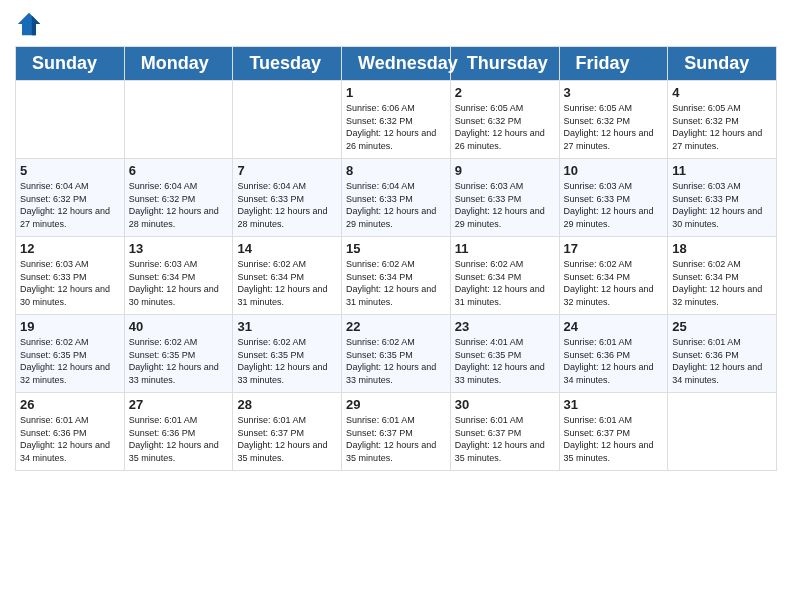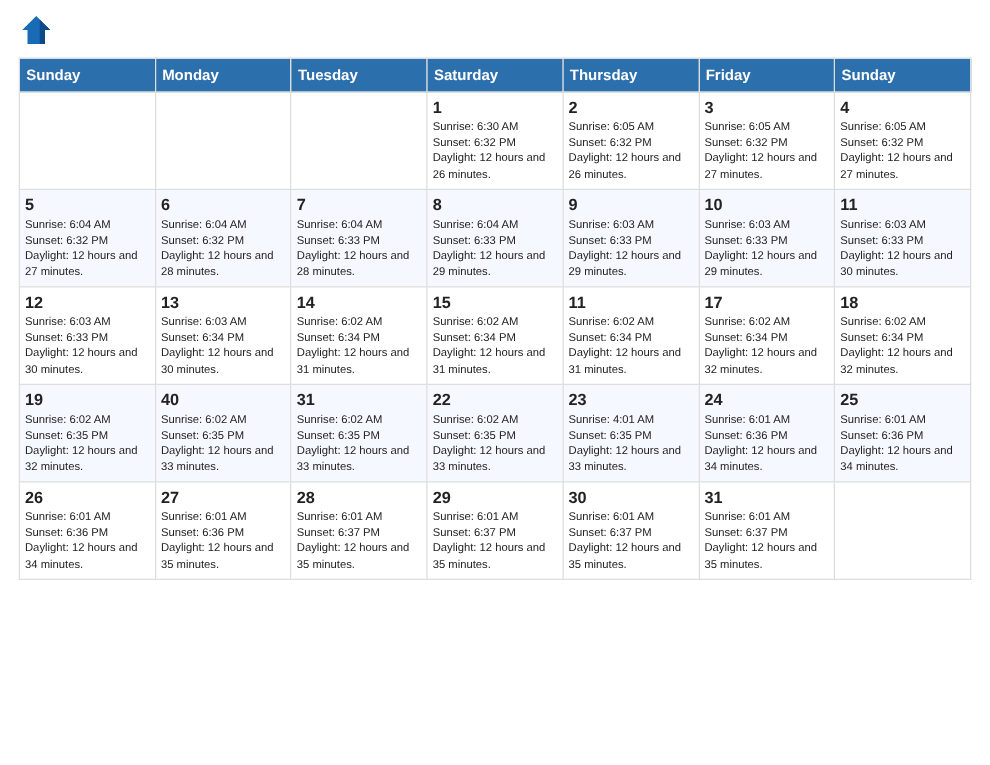--- a/index.html
+++ b/index.html
@@ -53,22 +53,22 @@
     table {
       width: 100%;
       border-collapse: collapse;
       table-layout: fixed;
     }
     thead tr {
       background-color: #2c6fad;
       color: white;
     }
     thead th {
-      padding: 6px 5px;
-      font-size: 12px;
+      padding: 6px 16px;
+      font-size: 18px;
       font-weight: bold;
       text-align: left;
       border: 1px solid #ddd;
     }
     tbody tr {
       border-bottom: 1px solid #ccc;
     }
     tbody td {
       vertical-align: top;
       padding: 4px;
@@ -117,34 +117,34 @@
       <div class="subtitle"></div>
     </div>
   </div>
 
   <table>
     <thead>
       <tr>
       <th>Sunday</th>
           <th>Monday</th>
           <th>Tuesday</th>
-          <th>Saturday</th>
+          <th>Wednesday</th>
           <th>Thursday</th>
           <th>Friday</th>
           <th>Sunday</th>
         </tr>
     </thead>
     <tbody id="calendar-body">
     <tr>
           <td></td>
           <td></td>
           <td></td>
           <td>
             <span class="day-num">1</span>
-            <div class="day-info">Sunrise: 6:30 AM
+            <div class="day-info">Sunrise: 6:06 AM
 Sunset: 6:32 PM
 Daylight: 12 hours
 and 26 minutes.</div>
           </td>
           <td>
             <span class="day-num">2</span>
             <div class="day-info">Sunrise: 6:05 AM
 Sunset: 6:32 PM
 Daylight: 12 hours
 and 26 minutes.</div>

